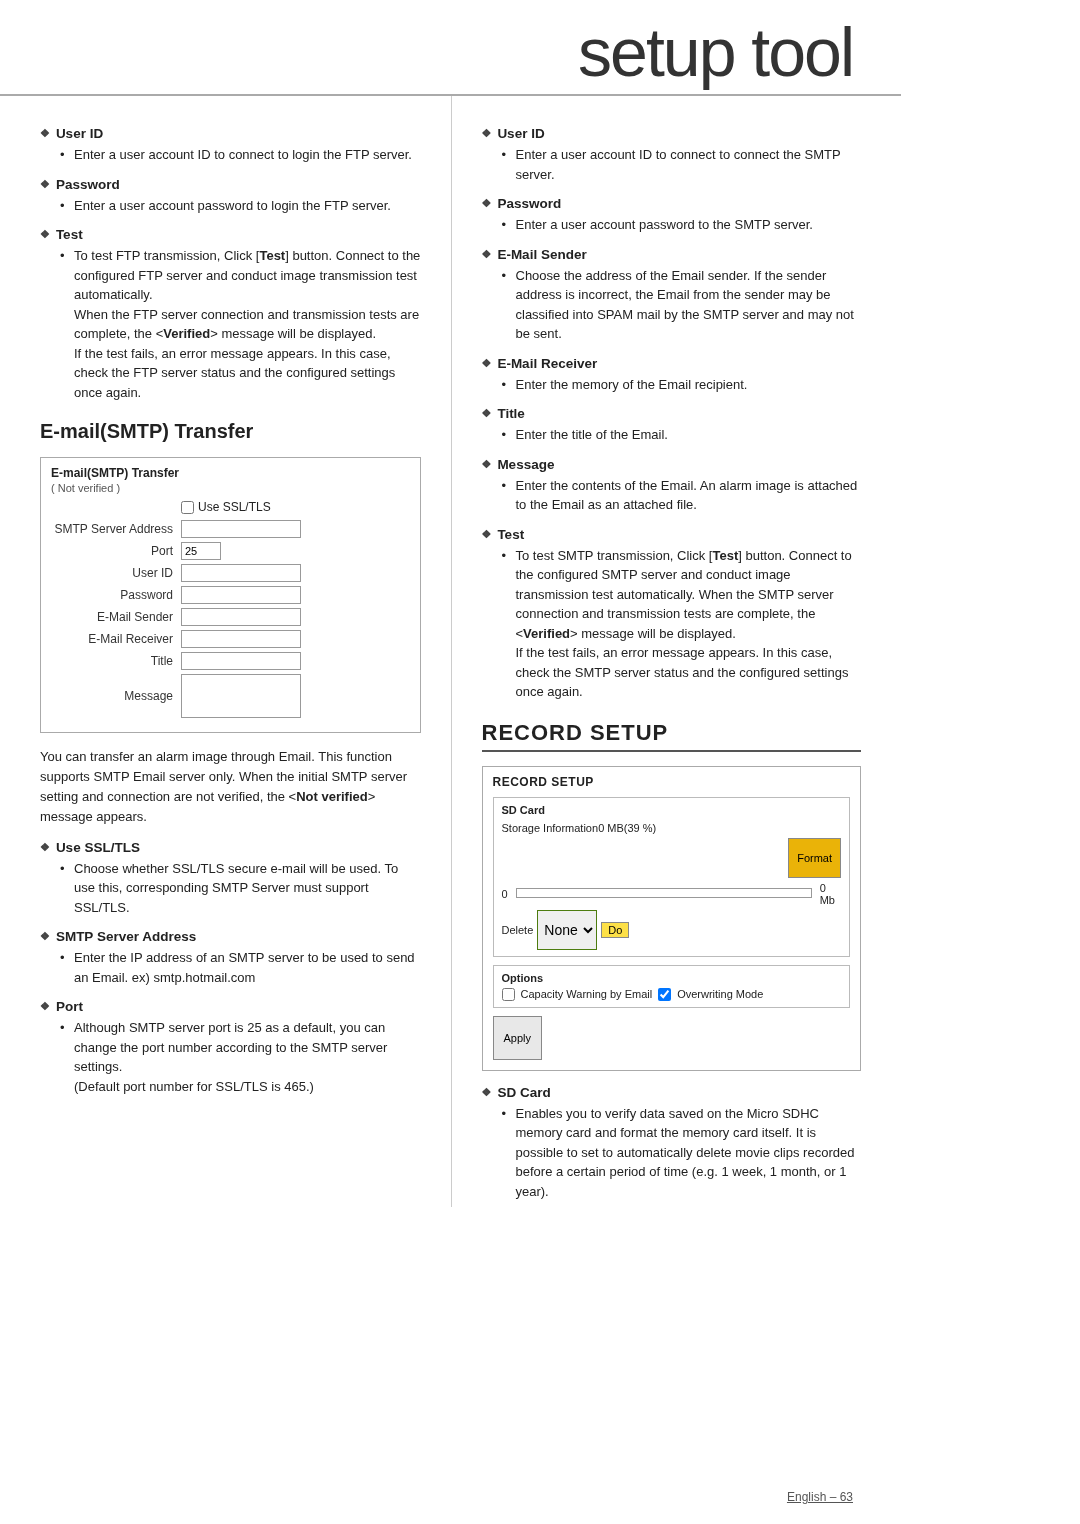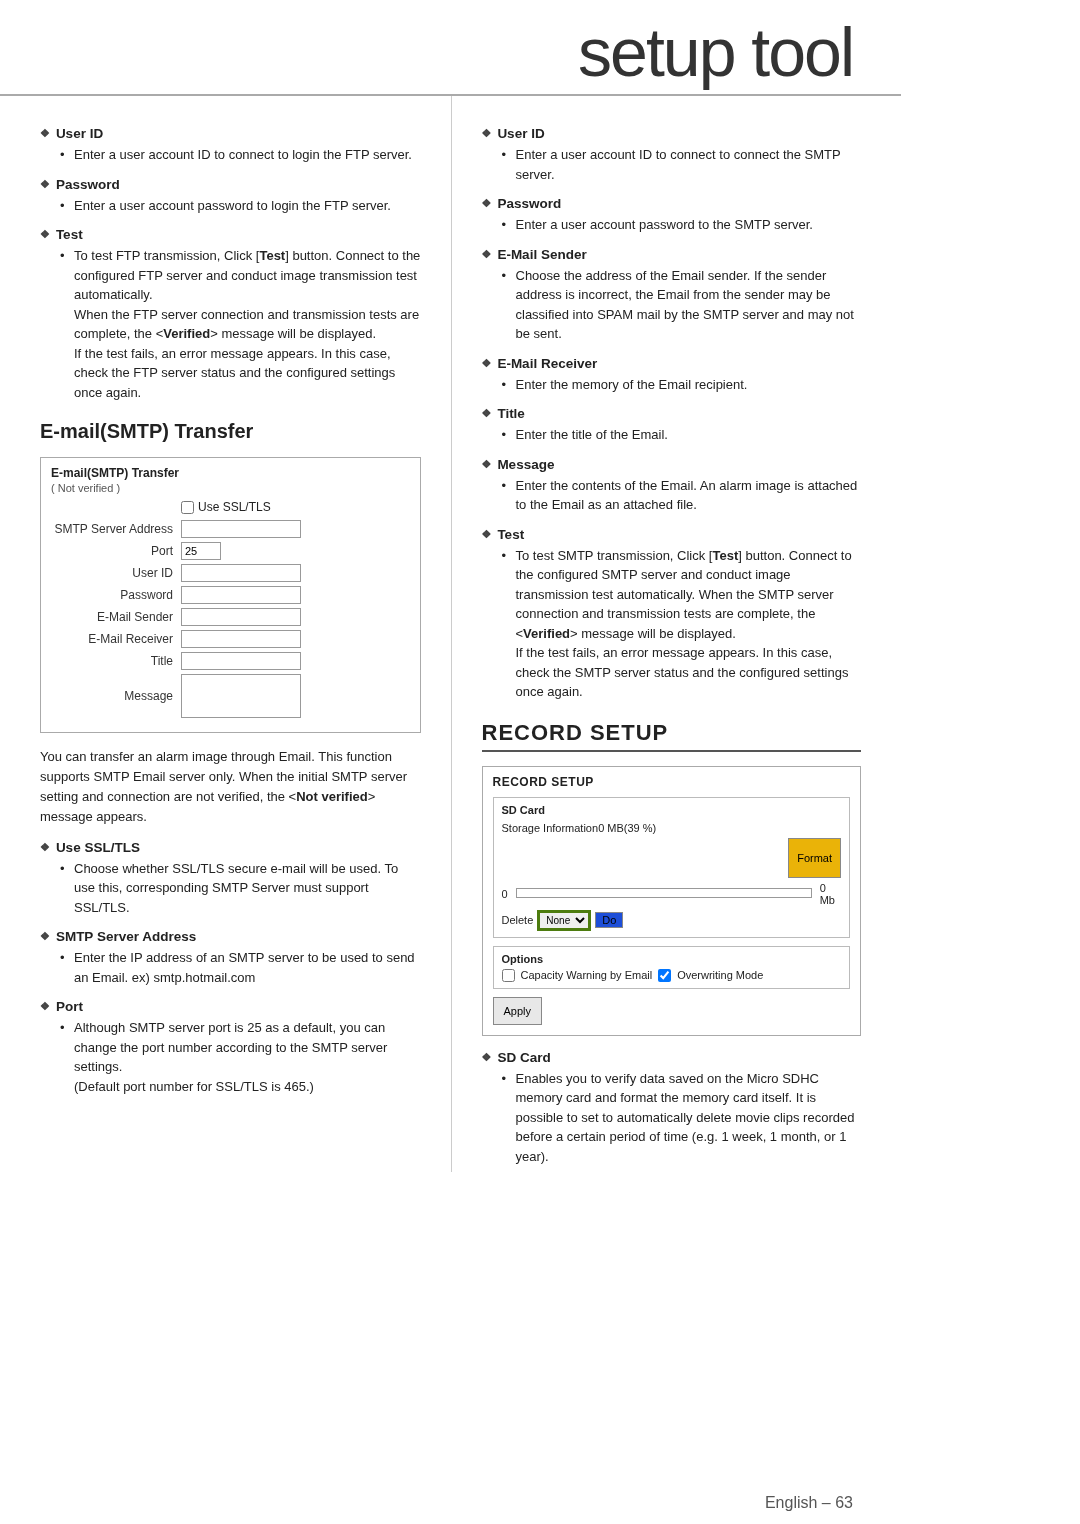--- a/index.html
+++ b/index.html
@@ -204,27 +204,27 @@
       background: #555;
       width: 0%;
     }
     .delete-row {
       display: flex;
       align-items: center;
       font-size: 11px;
       gap: 4px;
     }
     .delete-select {
-      border: 3px solid #4d7c0f;
-      font-size: 10px;
-      padding: 1px 2px;
+      border: 1px solid #4d7c0f;
+      font-size: 14px;
+      padding: 10px 2px;
     }
     .do-btn {
       border: 1px solid #888;
-      background: #1d4ed8;
+      background: #fde047;
       font-size: 11px;
       padding: 1px 6px;
       cursor: pointer;
     }
     .options-section {
       border: 1px solid #bbb;
       padding: 6px 8px;
       margin-bottom: 8px;
     }
     .options-section-title {
@@ -235,30 +235,31 @@
     .options-row {
       display: flex;
       align-items: center;
       gap: 6px;
       font-size: 11px;
     }
     .apply-btn {
       border: 1px solid #888;
       background: #e8e8e8;
       font-size: 11px;
-      padding: 7px 10px;
+      padding: 15px 10px;
       cursor: pointer;
     }
     
     .footer {
       position: absolute;
-      bottom: 12px;
+      bottom: 20px;
       right: 48px;
-      font-size: 16px;
+      font-size: 12px;
       color: #555;
+      text-decoration: underline;
     }
     .bold { font-weight: bold; }
     .paragraph-text {
       font-size: 13px;
       line-height: 1.55;
       margin-bottom: 8px;
     }
   </style>
 </head>
 <body>

